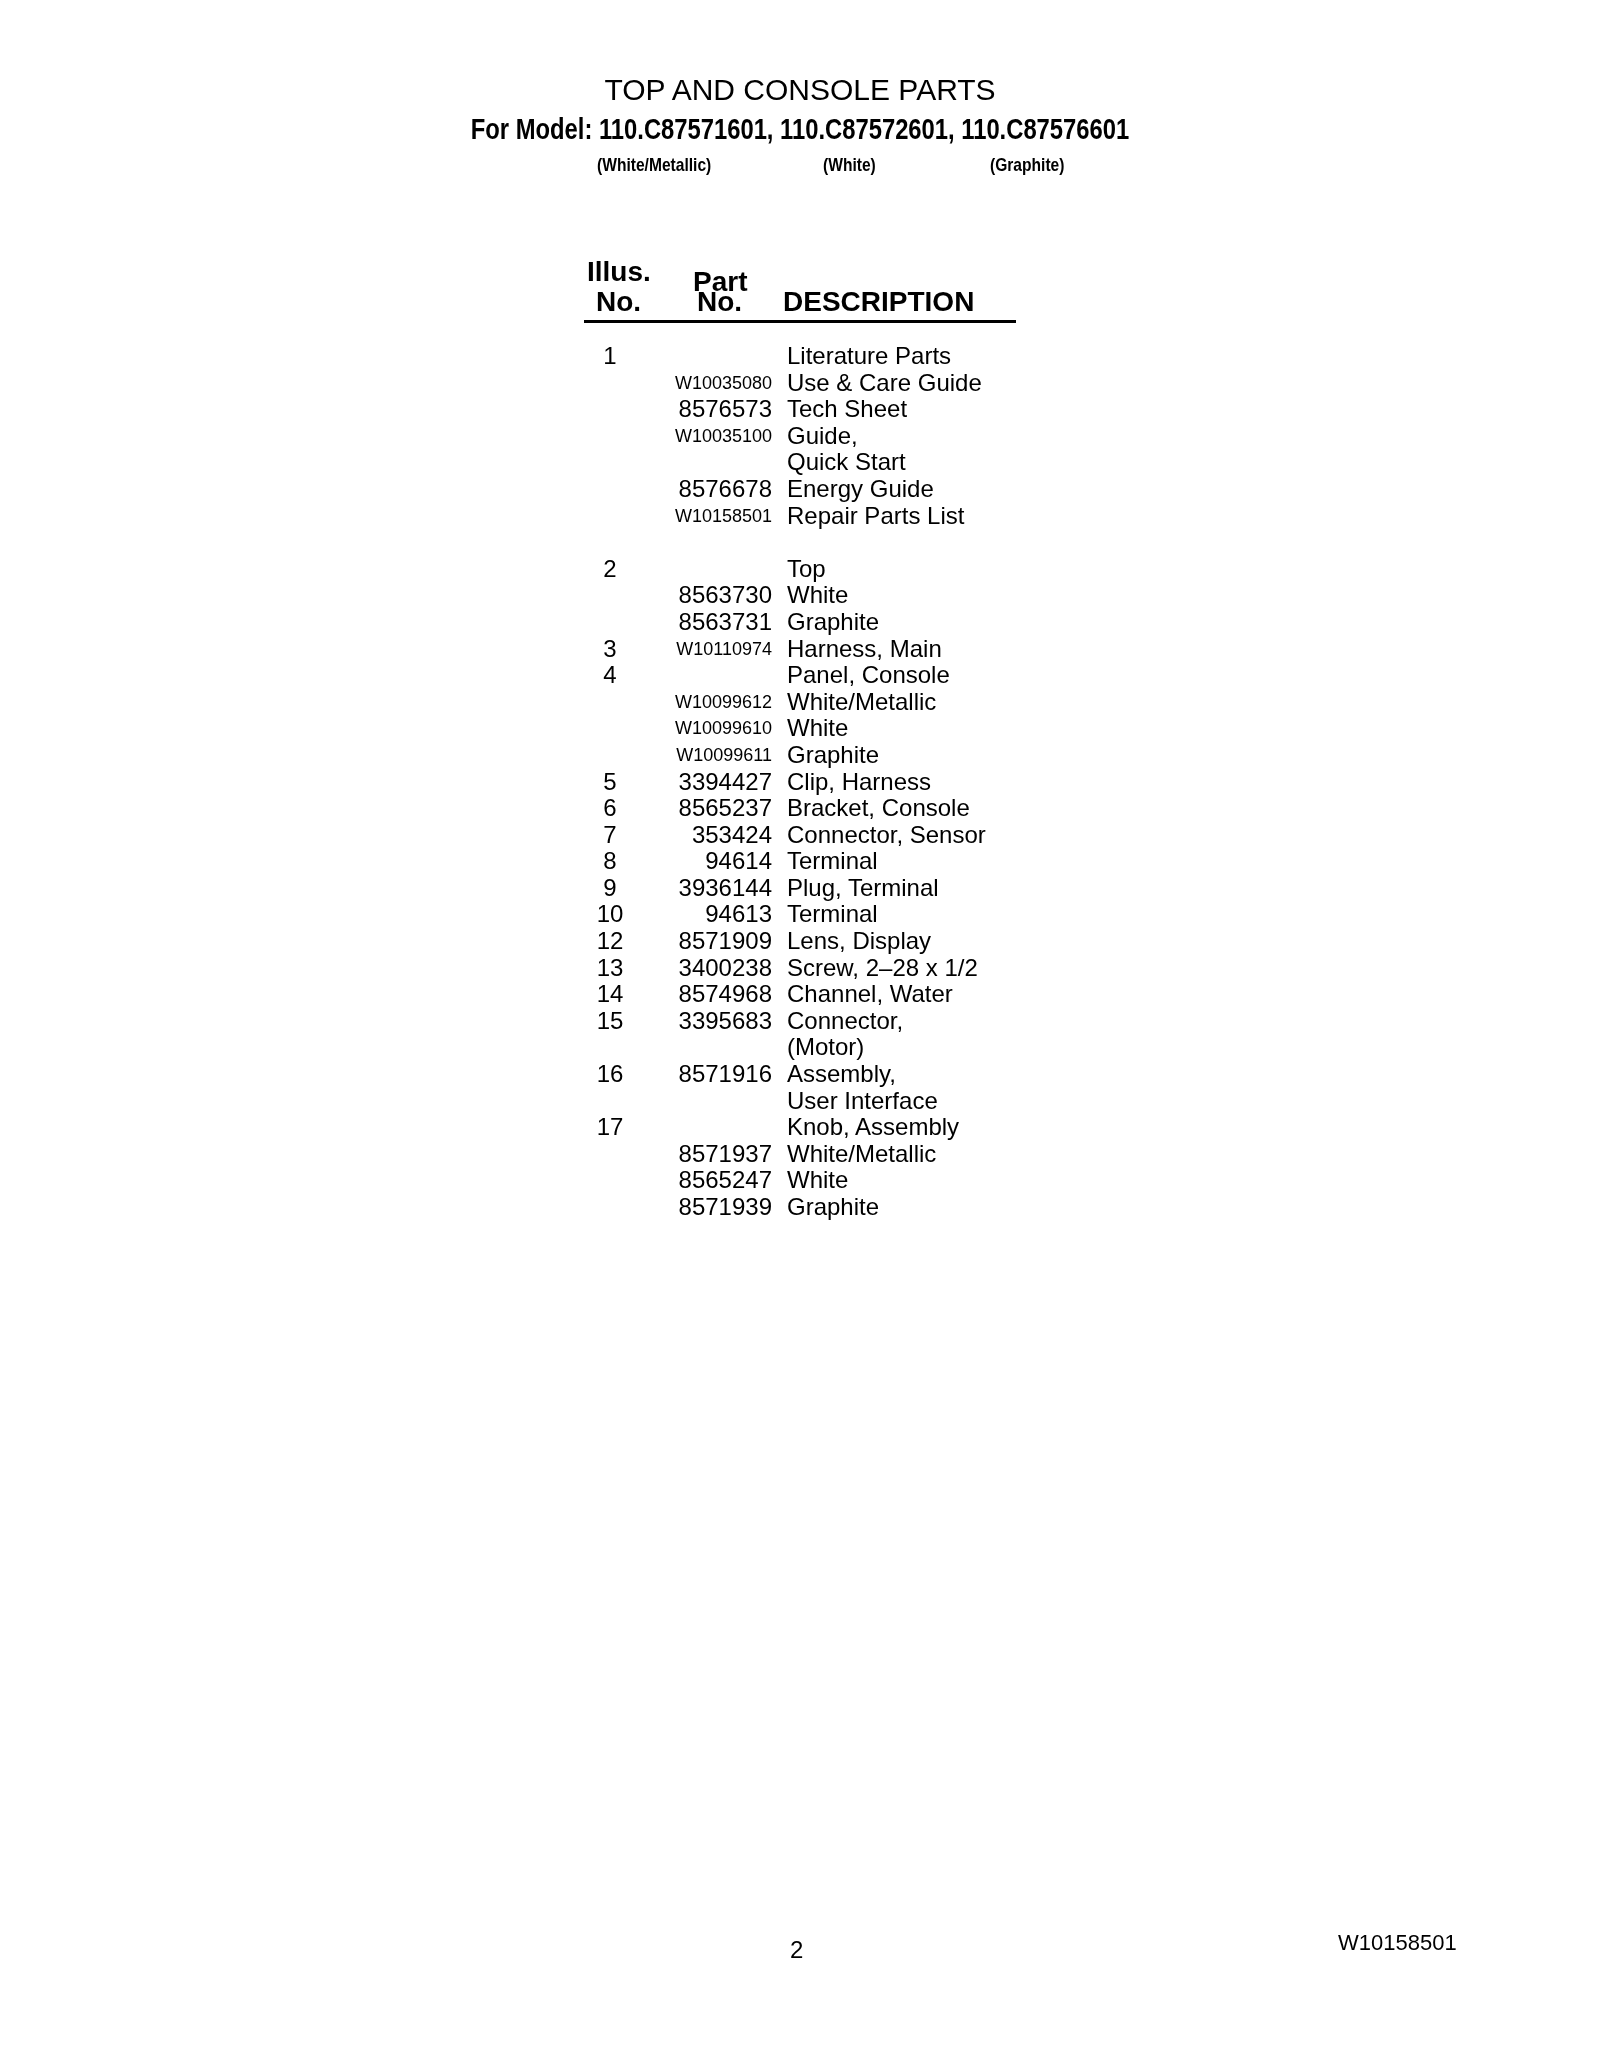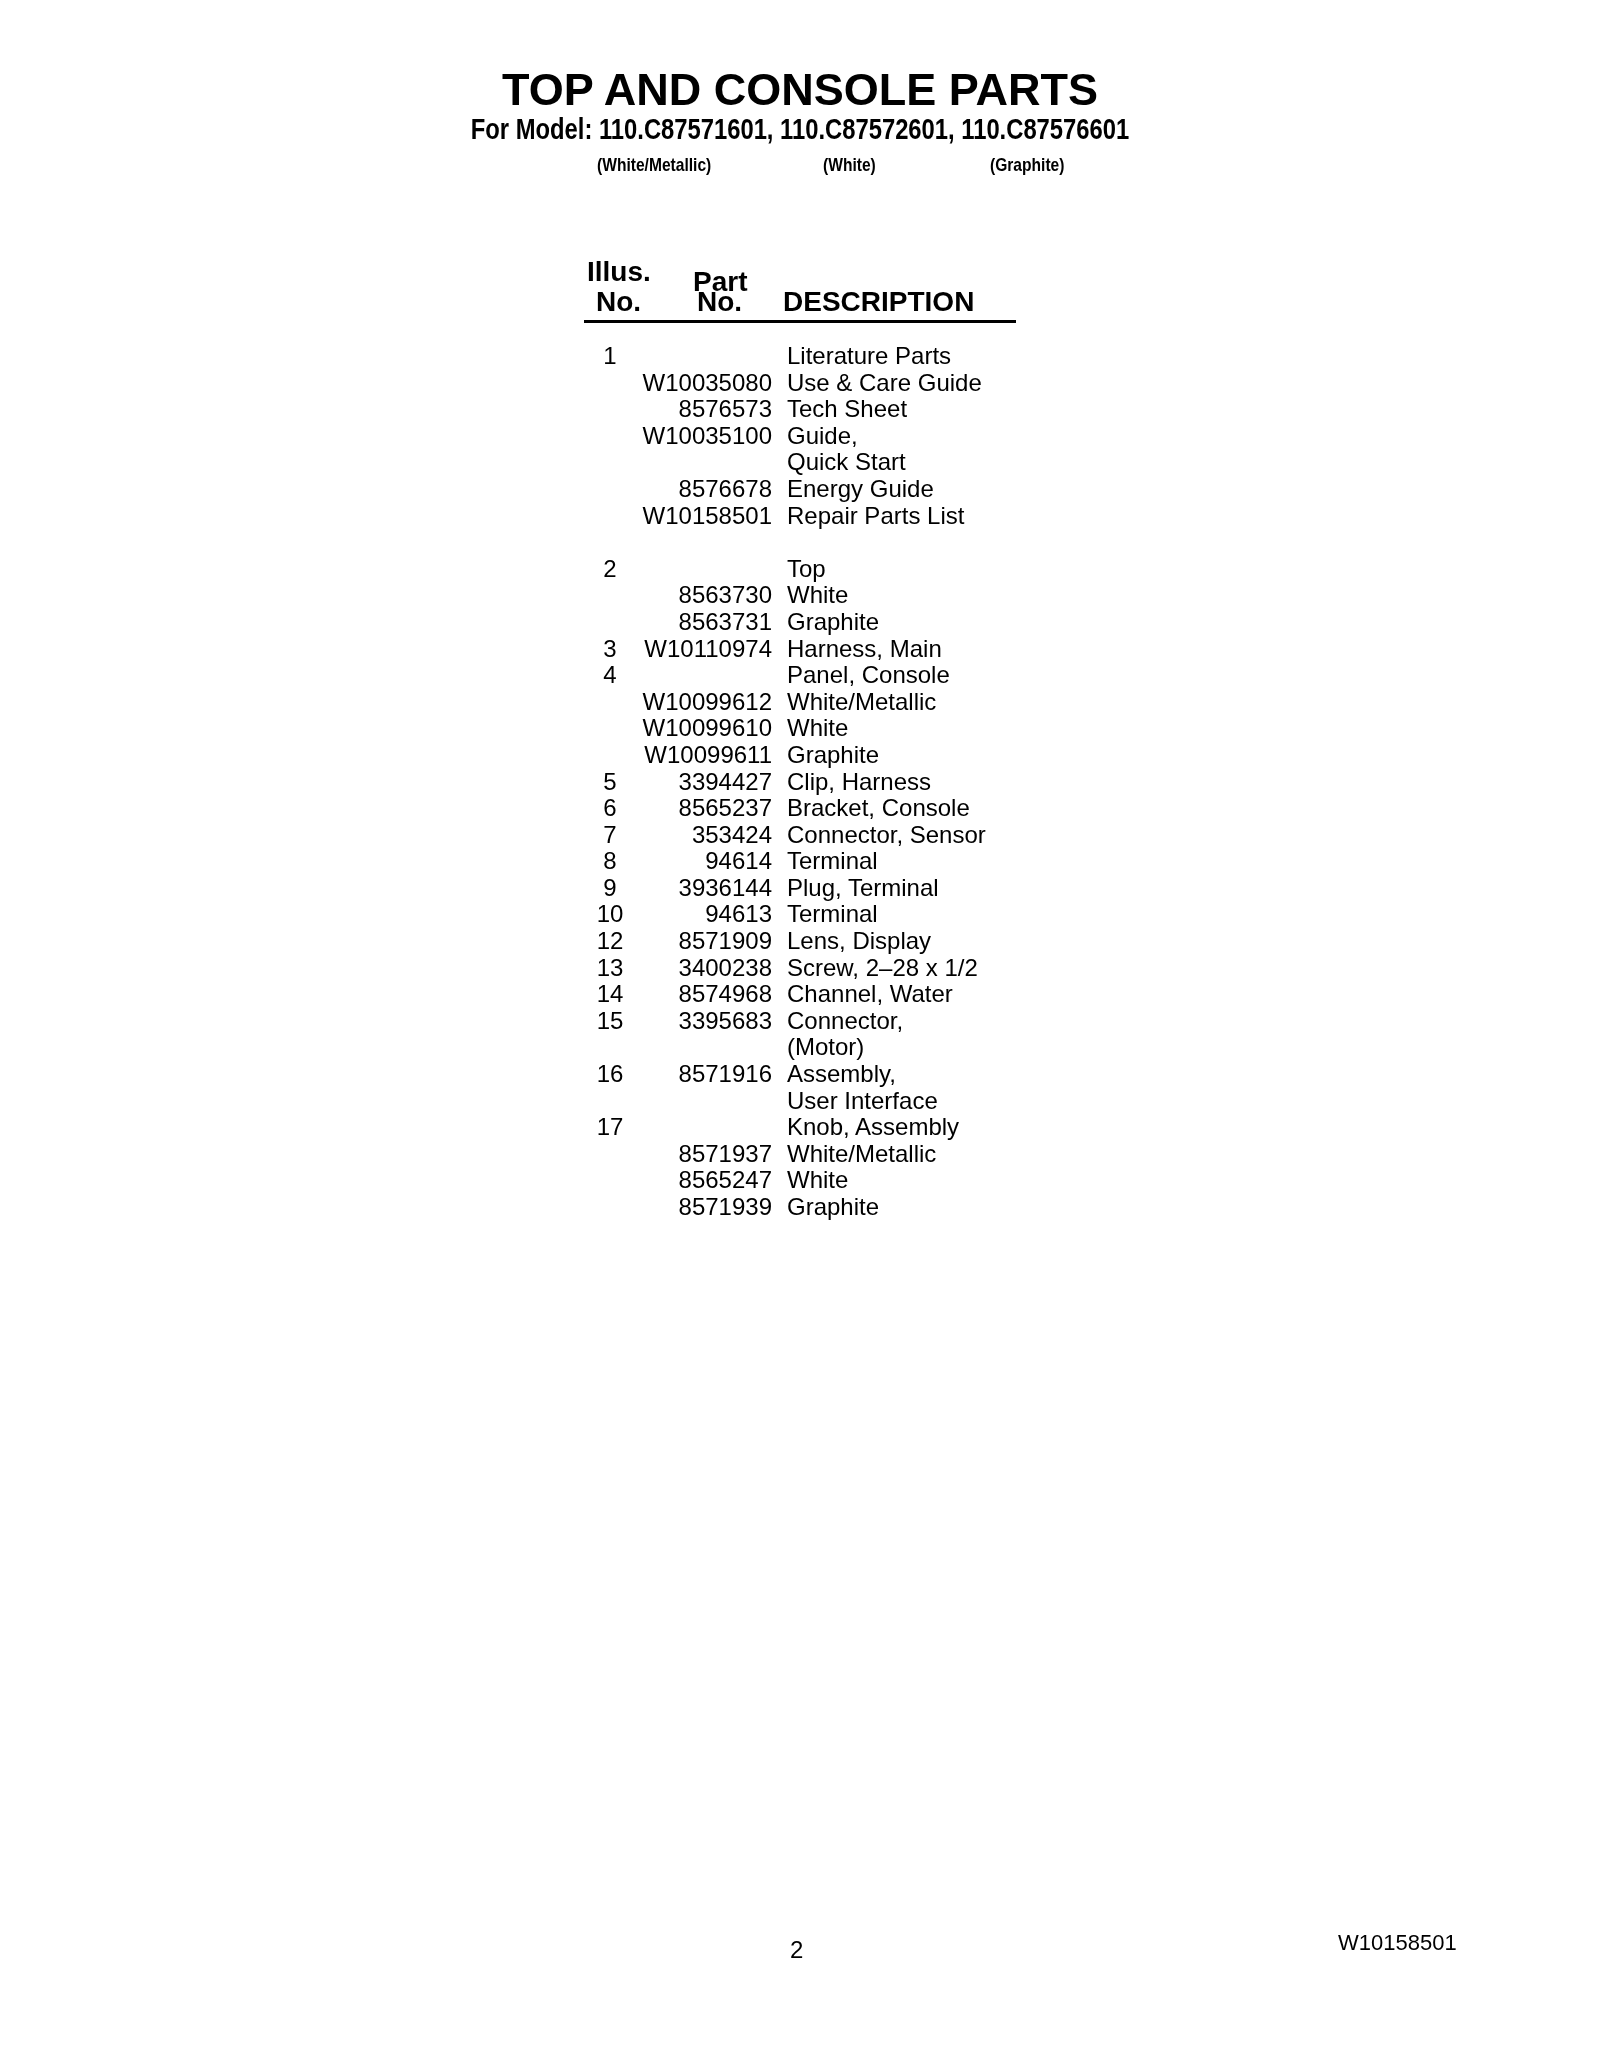--- a/index.html
+++ b/index.html
@@ -1,28 +1,28 @@
 <!DOCTYPE html>
 <html><head>
   <meta charset="utf-8">
   <style>
     html, body { margin: 0; padding: 0; background: #ffffff; }
     body { width: 1600px; height: 2071px; position: relative; overflow: hidden; color: #000; font-family: "Liberation Sans", sans-serif; }
-    .title { position: absolute; left: 0; width: 1600px; top: 62px; text-align: center; font-weight: bold; font-size: 45px; letter-spacing: 0px; line-height: 56px; }
+    .title { position: absolute; left: 0; width: 1600px; top: 62px; text-align: center; font-weight: normal; font-size: 30px; letter-spacing: 0px; line-height: 56px; }
     .model-line { position: absolute; left: 0; width: 1600px; top: 112px; text-align: center; font-weight: bold; font-size: 29px; line-height: 34px; transform: scaleX(0.82); transform-origin: 800px 0; }
     .variants { position: absolute; top: 148px; left: 0; width: 1600px; height: 36px; font-weight: bold; font-size: 19px; line-height: 34px; }
     .variants span { position: absolute; transform: scaleX(0.82); transform-origin: 0 0; white-space: nowrap; }
     .hdr { position: absolute; font-weight: bold; font-size: 28px; line-height: 32px; white-space: nowrap; }
     .rule { position: absolute; left: 584px; top: 320px; width: 432px; height: 3px; background: #000; }
     .rows { position: absolute; top: 343px; left: 0; width: 1600px; }
     .row { position: relative; height: 26.6px; font-size: 24px; line-height: 26.6px; }
     .row.gap { height: 26.6px; }
     .illus { position: absolute; left: 590px; width: 40px; text-align: center; }
     .part { position: absolute; right: calc(1600px - 772px); text-align: right; white-space: nowrap; }
-    .part.w { font-size: 24px; }
+    .part.w { font-size: 18px; }
     .desc { position: absolute; left: 787px; white-space: nowrap; }
     .footer-page { position: absolute; top: 1936px; left: 790px; font-size: 24px; }
     .footer-doc { position: absolute; top: 1930px; left: 1338px; font-size: 22px; }
   </style>
 </head>
 <body>
 
 <div class="title">TOP AND CONSOLE PARTS</div>
 <div class="model-line">For Model: 110.C87571601, 110.C87572601, 110.C87576601</div>
 <div class="variants">

